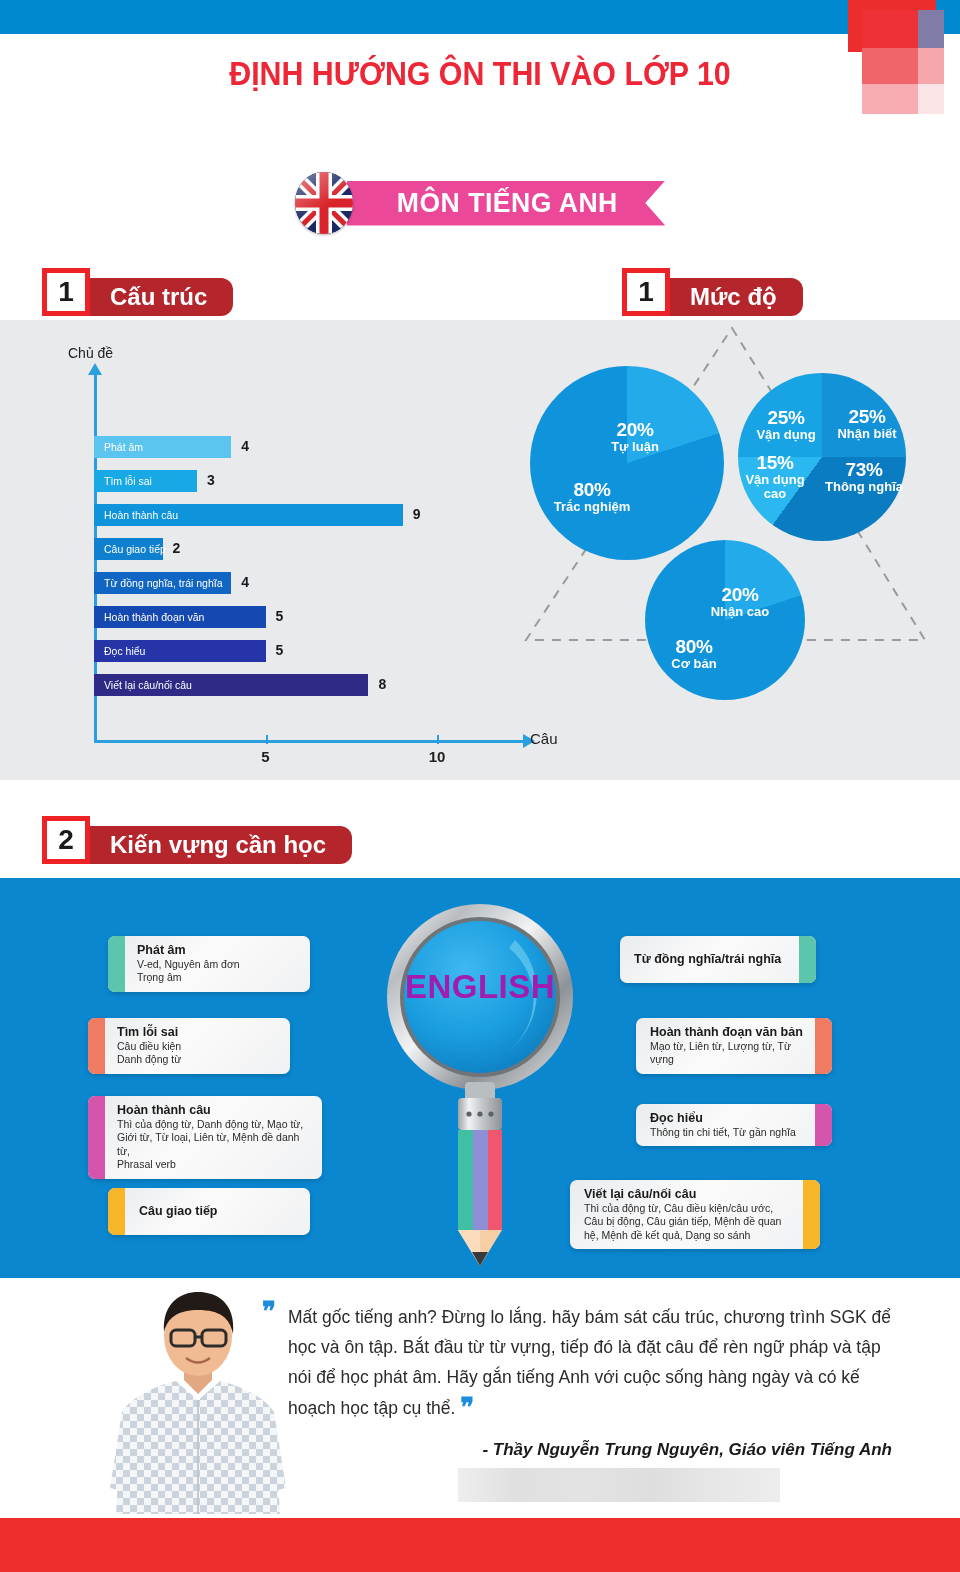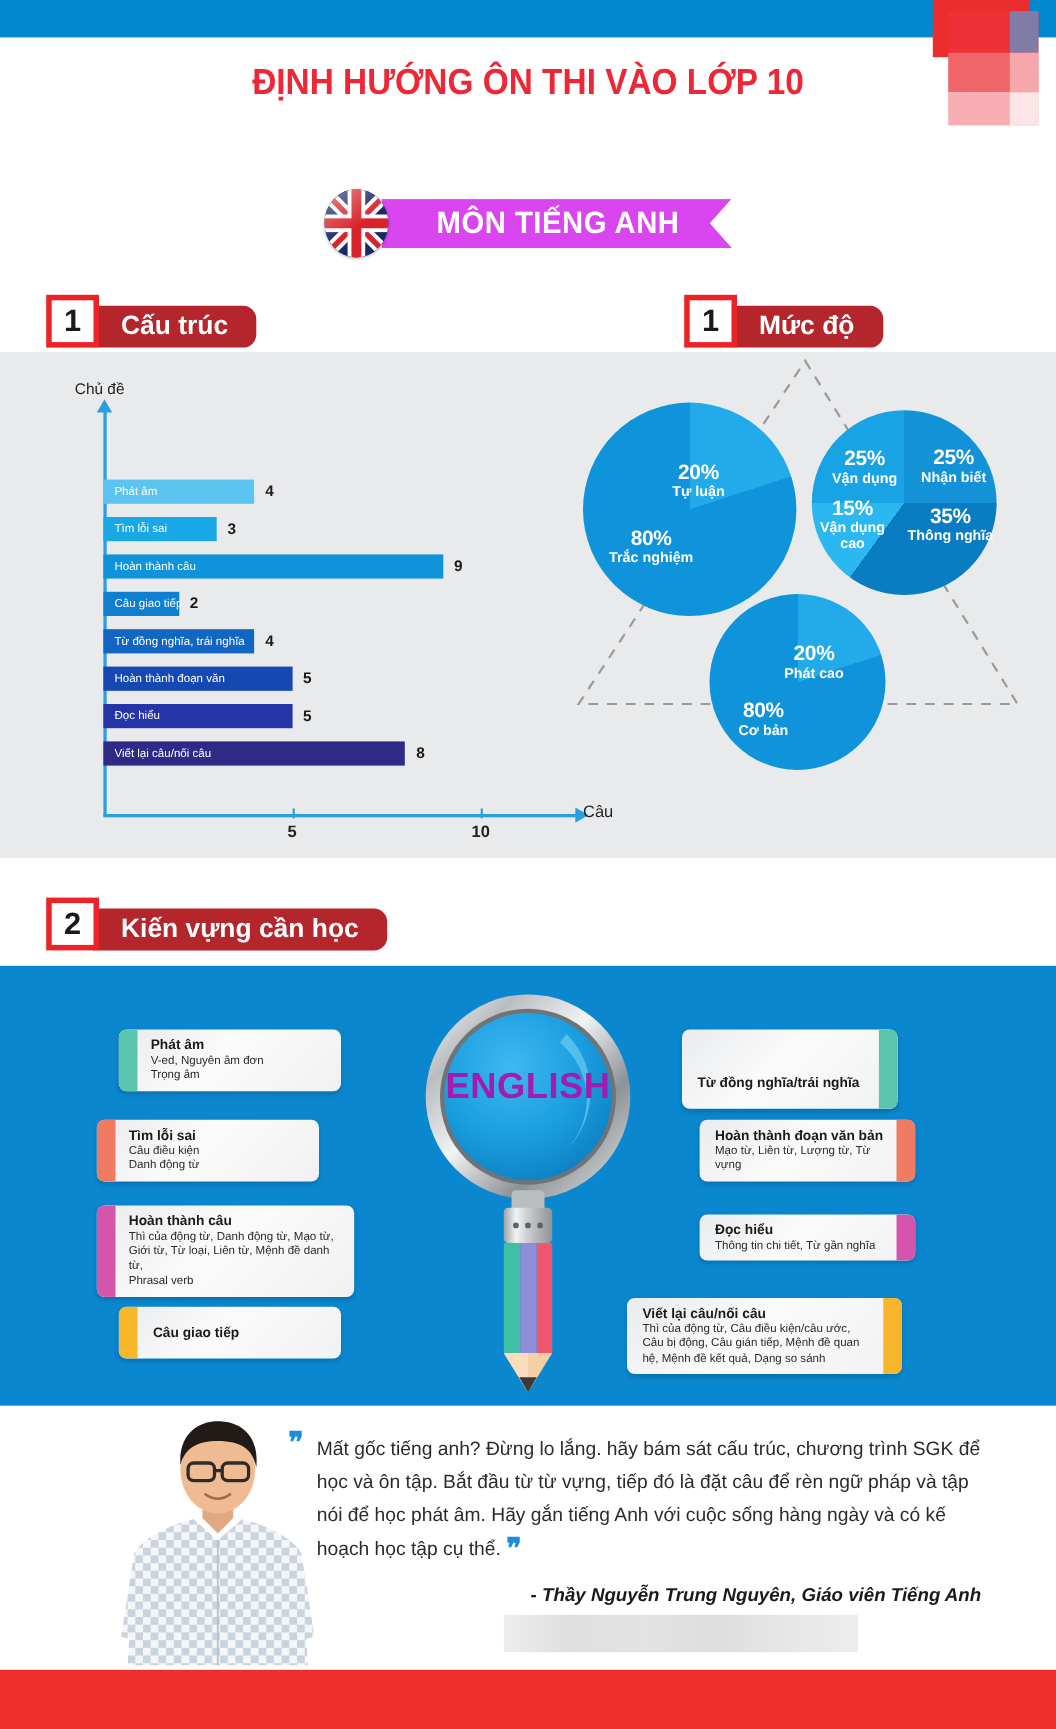--- a/index.html
+++ b/index.html
@@ -47,21 +47,21 @@
   .flag .dg2 { position:absolute; left:50%; top:-20%; width:12px; height:140%; background:#fff; transform:translateX(-50%) rotate(-45deg); }
   .flag .dr1 { position:absolute; left:50%; top:-20%; width:5px;  height:140%; background:#d8232a; transform:translateX(-50%) rotate(45deg); }
   .flag .dr2 { position:absolute; left:50%; top:-20%; width:5px;  height:140%; background:#d8232a; transform:translateX(-50%) rotate(-45deg); }
   .flag .cv { position:absolute; left:50%; top:0; width:16px; height:100%; background:#fff; transform:translateX(-50%); }
   .flag .ch { position:absolute; top:50%; left:0; height:16px; width:100%; background:#fff; transform:translateY(-50%); }
   .flag .cvr{ position:absolute; left:50%; top:0; width:9px; height:100%; background:#d8232a; transform:translateX(-50%); }
   .flag .chr{ position:absolute; top:50%; left:0; height:9px; width:100%; background:#d8232a; transform:translateY(-50%); }
   .flag .gloss { position:absolute; inset:0; border-radius:50%;
                  background:linear-gradient(145deg, rgba(255,255,255,.45) 0%, rgba(255,255,255,0) 55%); }
   .banner {
-    height:45px; background:#d946ef; display:flex; align-items:center;
+    height:45px; background:#ec4899; display:flex; align-items:center;
     padding:0 42px 0 44px; position:relative; z-index:2;
     clip-path: polygon(0 0, 100% 0, calc(100% - 20px) 50%, 100% 100%, 0 100%);
   }
   .banner span { color:#fff; font-size:28px; font-weight:bold; letter-spacing:.5px; transform:scaleX(.95); }
 
   
   .sec-head { position:absolute; height:48px; display:flex; align-items:center; }
   .sec-num {
     width:48px; height:48px; background:#fff; border:5px solid #ec2227;
     display:flex; align-items:center; justify-content:center;
@@ -260,36 +260,36 @@
       <div class="p">80%</div>
       <div class="n">Trắc nghiệm</div>
     </div>
 
     <div class="pie" id="pie2" style="left: 238px; top: 53px; width: 168px; height: 168px; background: conic-gradient(rgb(19, 146, 216) 0deg, rgb(19, 146, 216) 90deg, rgb(10, 124, 194) 90deg, rgb(10, 124, 194) 216deg, rgb(43, 184, 240) 216deg, rgb(43, 184, 240) 270deg, rgb(23, 163, 228) 270deg, rgb(23, 163, 228) 360deg);"></div>
     <div class="pie-lab" style="left:330px; top:87px; width:74px;">
       <div class="p">25%</div>
       <div class="n">Nhận biết</div>
     </div>
     <div class="pie-lab" style="left:322px; top:140px; width:84px;">
-      <div class="p">35%</div>
+      <div class="p">73%</div>
       <div class="n">Thông nghĩa</div>
     </div>
     <div class="pie-lab" style="left:242px; top:133px; width:66px;">
       <div class="p">15%</div>
       <div class="n">Vận dụng cao</div>
     </div>
     <div class="pie-lab" style="left:248px; top:88px; width:76px;">
       <div class="p">25%</div>
       <div class="n">Vận dụng</div>
     </div>
 
     <div class="pie" id="pie3" style="left: 145px; top: 220px; width: 160px; height: 160px; background: conic-gradient(rgb(35, 170, 234) 0deg, rgb(35, 170, 234) 72deg, rgb(15, 147, 219) 72deg, rgb(15, 147, 219) 360deg);"></div>
     <div class="pie-lab" style="left:205px; top:265px; width:70px;">
       <div class="p">20%</div>
-      <div class="n">Phát cao</div>
+      <div class="n">Nhận cao</div>
     </div>
     <div class="pie-lab" style="left:152px; top:317px; width:84px;">
       <div class="p">80%</div>
       <div class="n">Cơ bản</div>
     </div>
   </div>
 
   <div class="sec-head" style="left:42px; top:816px;">
     <div class="sec-num">2</div>
     <div class="sec-pill">Kiến vựng cần học</div>
@@ -321,21 +321,21 @@
       <div class="card" style="left: 108px; top: 1188px; width: 202px;">
         <div class="accent" style="background: rgb(247, 181, 42);"></div>
         <div class="body" style="padding: 16px 10px 16px 14px;">
           <div class="ttl">Câu giao tiếp</div>
         </div>
       </div>
     </div>
   <div id="right-cards">
       <div class="card rightc" style="left: 620px; top: 936px; width: 196px;">
         <div class="accent" style="background: rgb(92, 198, 173);"></div>
-        <div class="body" style="padding: 16px 10px 16px 14px; margin-top: 25px;">
+        <div class="body" style="padding: 16px 10px 16px 14px;">
           <div class="ttl">Từ đồng nghĩa/trái nghĩa</div>
         </div>
       </div>
       <div class="card rightc" style="left: 636px; top: 1018px; width: 196px;">
         <div class="accent" style="background: rgb(239, 123, 98);"></div>
         <div class="body">
           <div class="ttl">Hoàn thành đoạn văn bản</div>
           <div class="sub">Mạo từ, Liên từ, Lượng từ, Từ vựng</div>
         </div>
       </div>

